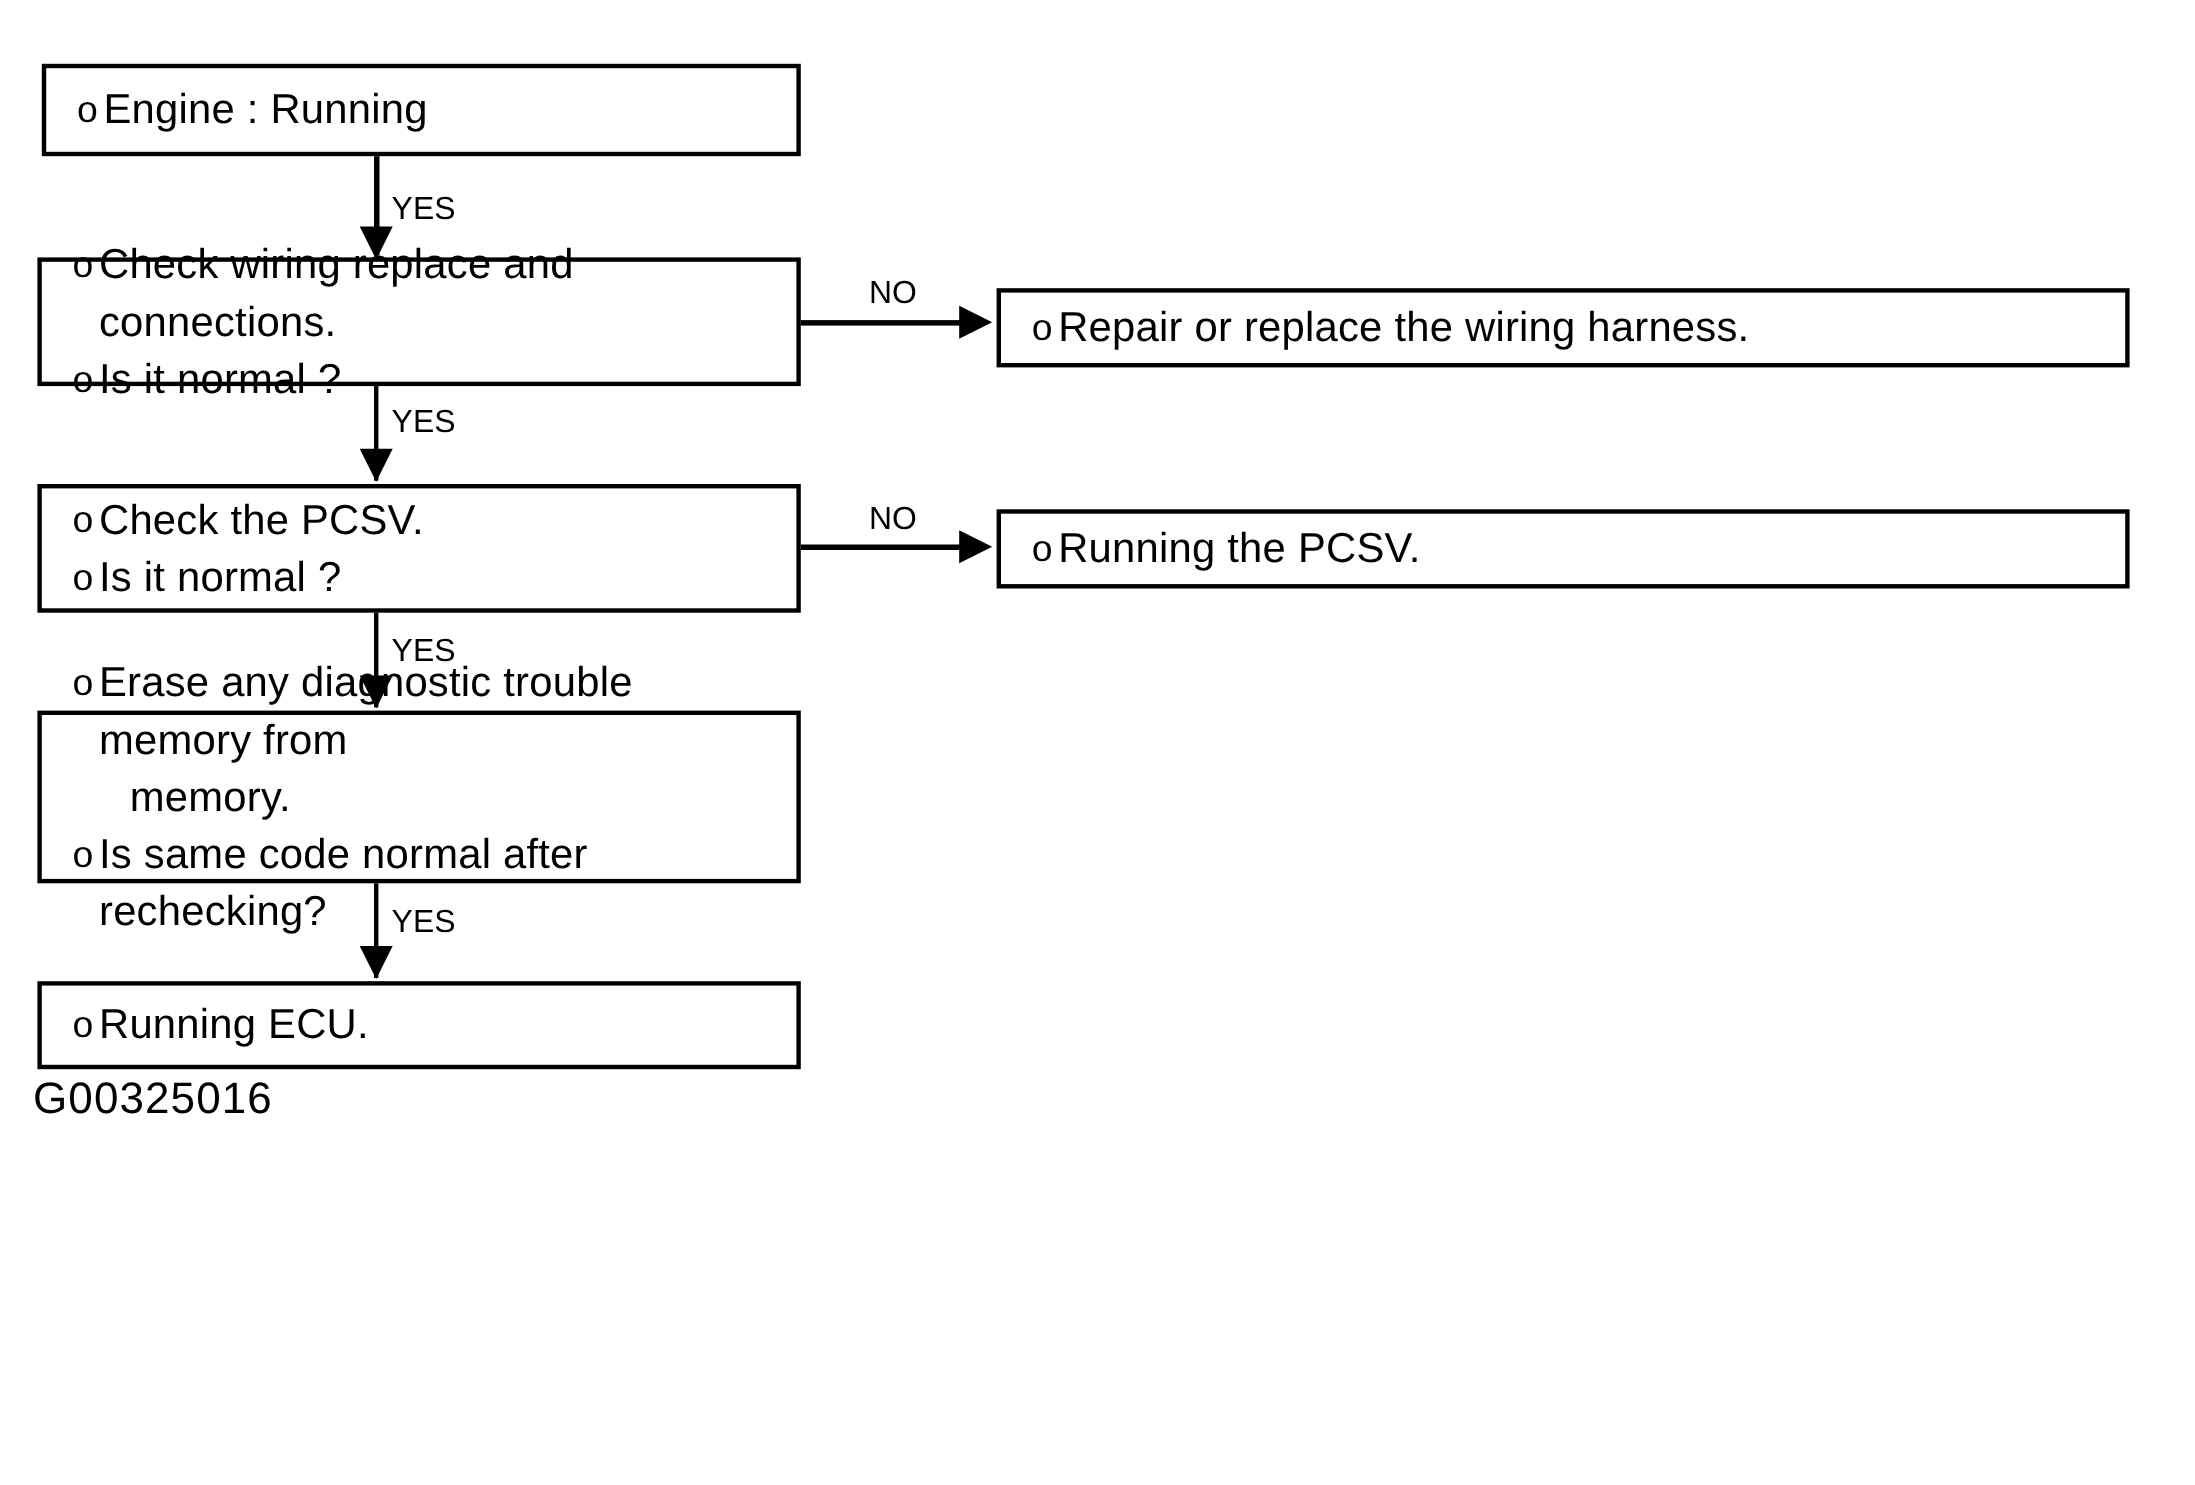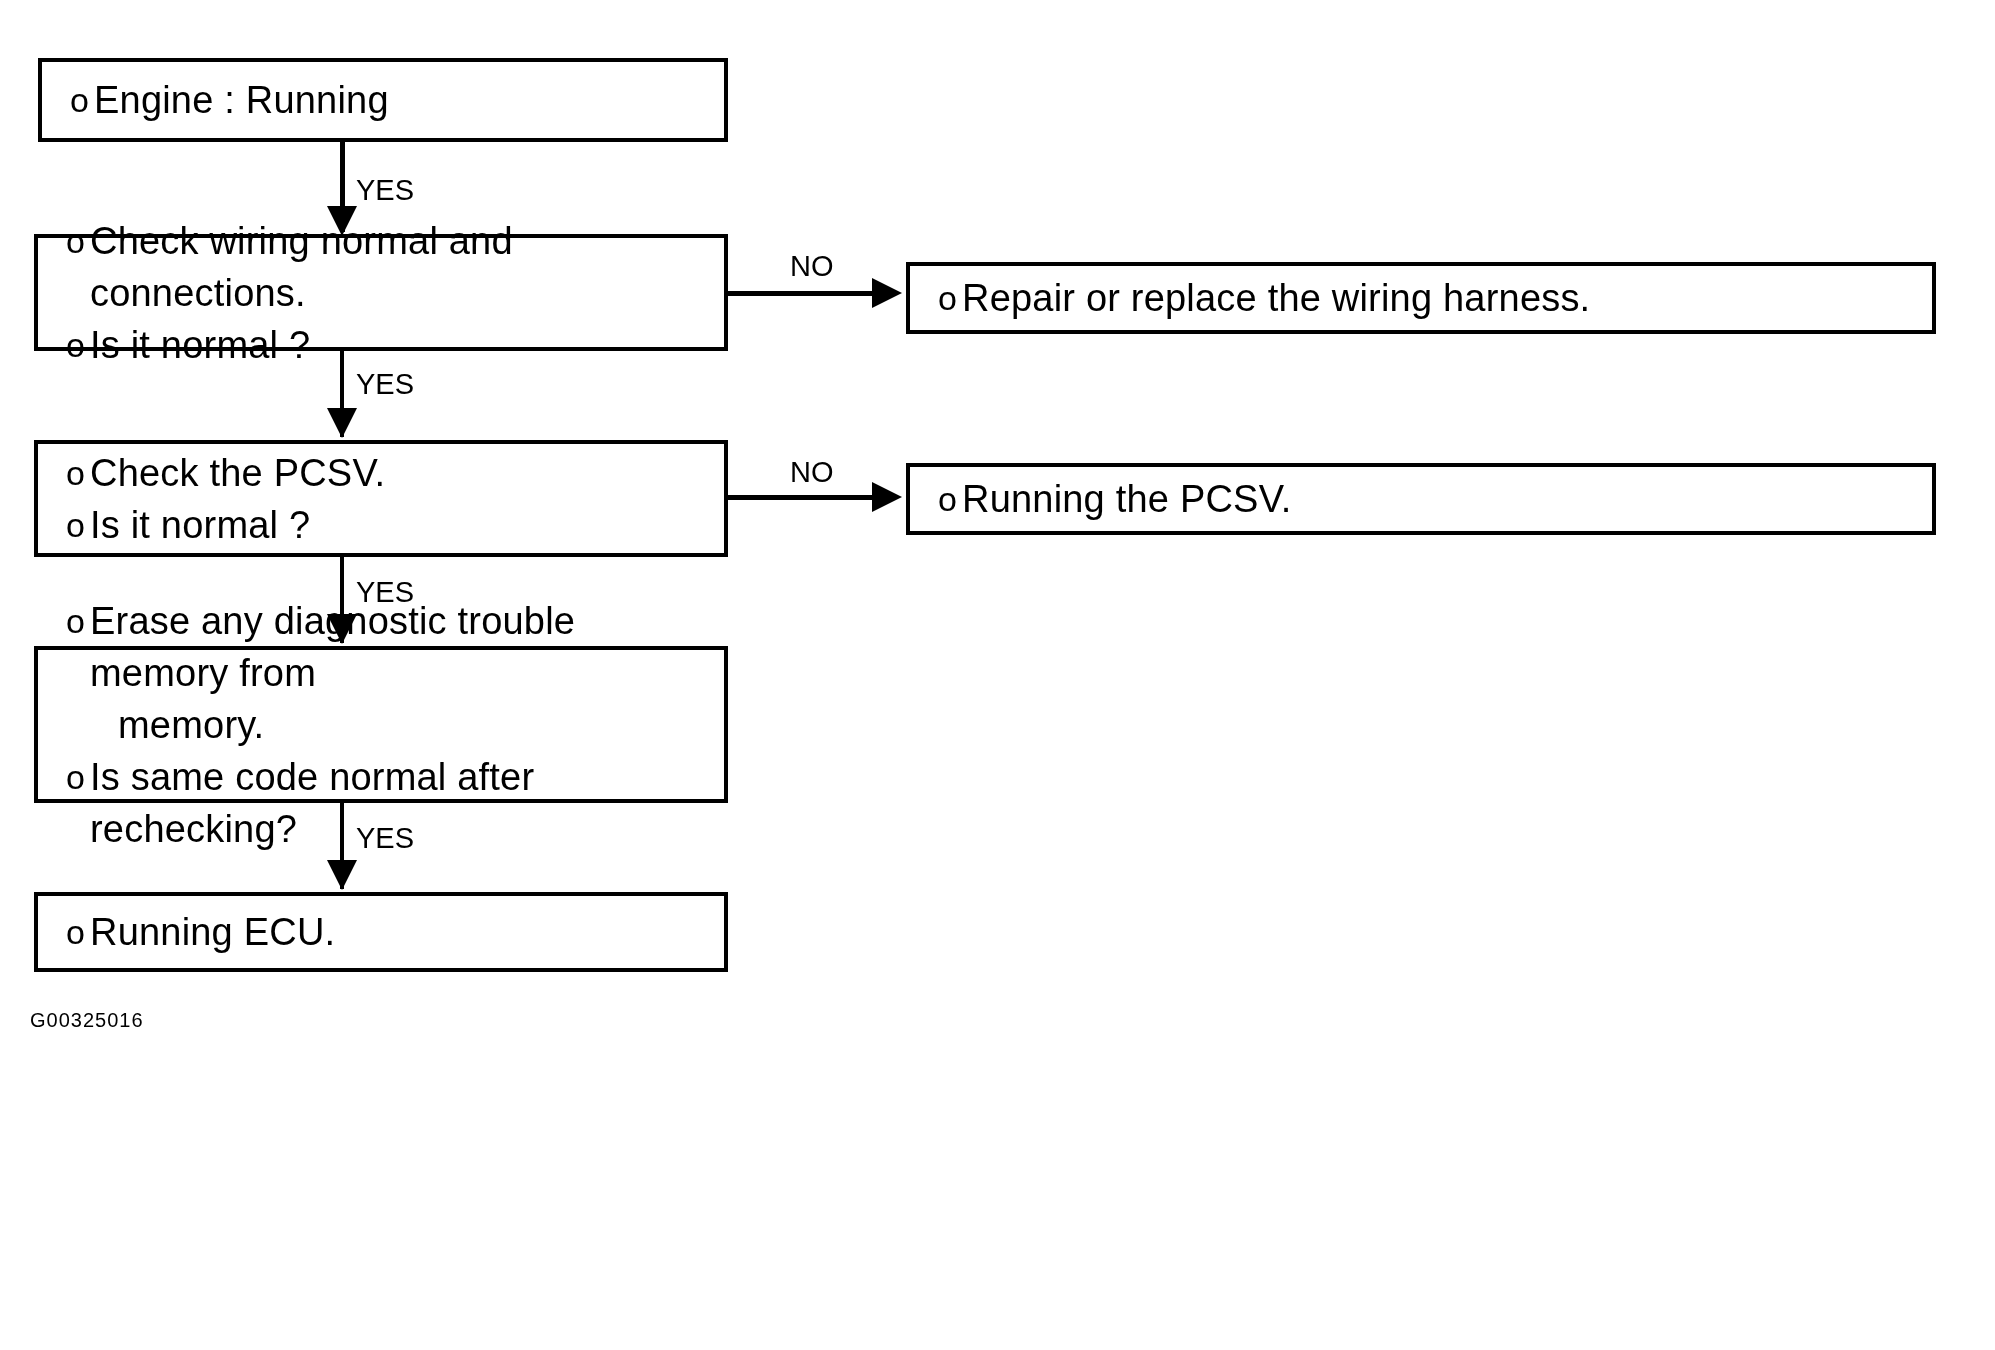--- a/index.html
+++ b/index.html
@@ -79,24 +79,23 @@
     border-left: 30px solid #000000;
   }
   .edge-label {
     position: absolute;
     font-size: 29px;
     line-height: 40px;
     white-space: nowrap;
   }
   .fig-id {
     position: absolute;
-    font-size: 20px;
+    font-size: 40px;
     line-height: 34px;
     letter-spacing: 1px;
-    margin-top: 21px;
   }
 </style>
 </head>
 <body>
 
 <div id="canvas">
 
   <div class="box" style="left:38px; top:58px; width:690px; height:84px;">
     <div class="line">
       <span class="bullet">o</span>
@@ -104,21 +103,21 @@
     </div>
   </div>
 
   <div class="vline" style="left:340px; top:142px; height:90px;"></div>
   <div class="arrow-down" style="left:327px; top:206px;"></div>
   <div class="edge-label" style="left:356px; top:170px;">YES</div>
 
   <div class="box" style="left:34px; top:234px; width:694px; height:117px;">
     <div class="line">
       <span class="bullet">o</span>
-      <span class="ltext">Check wiring normal and connections.</span>
+      <span class="ltext">Check wiring replace and connections.</span>
     </div>
     <div class="line">
       <span class="bullet">o</span>
       <span class="ltext">Is it normal ?</span>
     </div>
   </div>
 
   <div class="hline" style="left:728px; top:291px; width:150px;"></div>
   <div class="arrow-right" style="left:872px; top:278px;"></div>
   <div class="edge-label" style="left:790px; top:246px;">NO</div>

